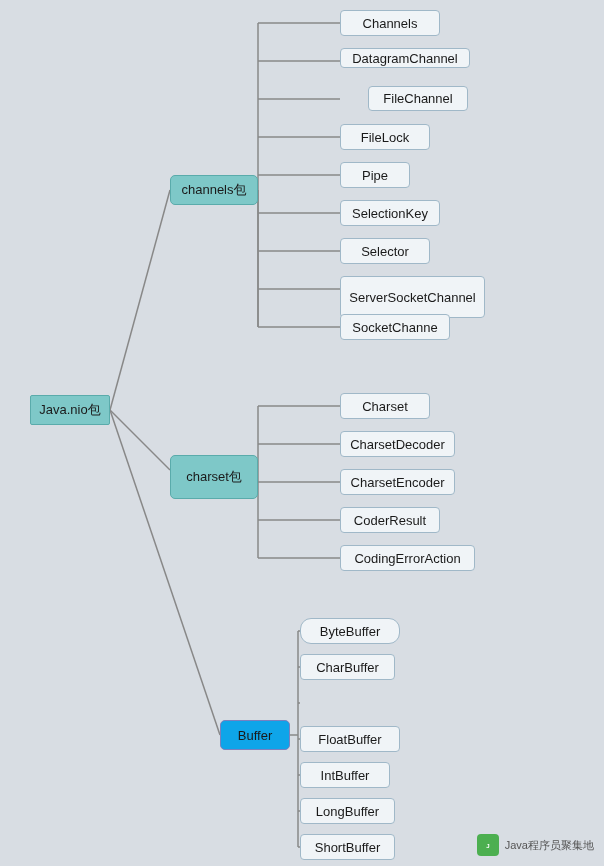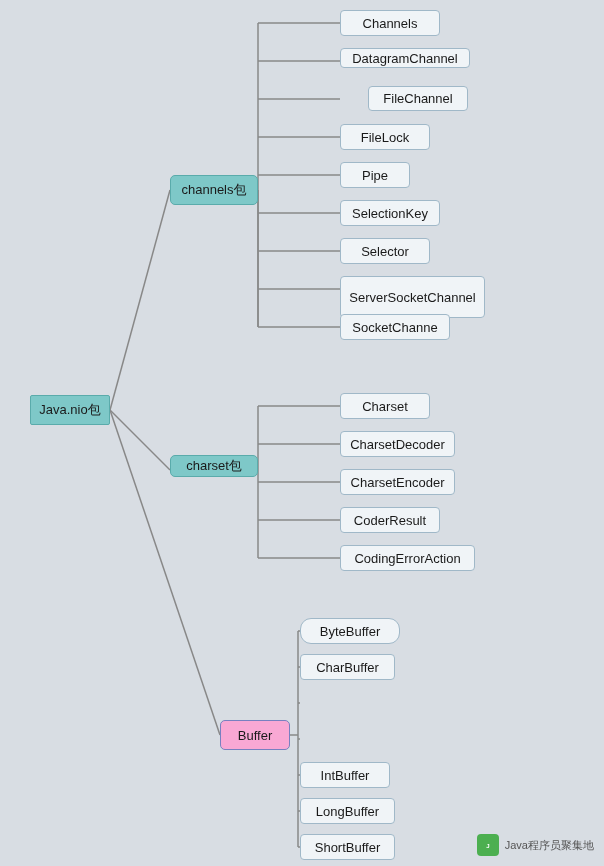--- a/index.html
+++ b/index.html
@@ -48,21 +48,21 @@
 
     .node-leaf {
       background: #f0f4f7;
       border: 1.5px solid #a0b8c8;
       color: #1a1a1a;
       padding: 0 10px;
       border-radius: 4px;
     }
 
     .node-buffer {
-      background: #f9a8d4;
+      background: #0ea5e9;
       border: 1.5px solid #7880c0;
       color: #1a1a1a;
       padding: 5px 10px;
       border-radius: 5px;
     }
 
     svg.lines {
       position: absolute;
       top: 0;
       left: 0;
@@ -157,32 +157,33 @@
   <div class="node node-leaf" style="left:340px; top:10px;  width:100px; height:26px;">Channels</div>
   <div class="node node-leaf" style="left:340px; top:48px;  width:130px; height:20px;">DatagramChannel</div>
   <div class="node node-leaf" style="left:340px; top:86px;  width:100px; height:25px;margin-left:28px;">FileChannel</div>
   <div class="node node-leaf" style="left:340px; top:124px; width:90px;  height:26px;">FileLock</div>
   <div class="node node-leaf" style="left:340px; top:162px; width:70px;  height:26px;">Pipe</div>
   <div class="node node-leaf" style="left:340px; top:200px; width:100px; height:26px;">SelectionKey</div>
   <div class="node node-leaf" style="left:340px; top:238px; width:90px;  height:26px;">Selector</div>
   <div class="node node-leaf" style="left:340px; top:276px; width:145px; height:42px;">ServerSocketChannel</div>
   <div class="node node-leaf" style="left:340px; top:314px; width:110px; height:26px;">SocketChanne</div>
 
-  <div class="node node-mid" style="left:170px; top:455px; width:88px; height:22px;">charset包</div>
+  <div class="node node-mid" style="left:170px; top:455px; width:88px; height:44px;">charset包</div>
 
   <div class="node node-leaf" style="left:340px; top:393px; width:90px;  height:26px;">Charset</div>
   <div class="node node-leaf" style="left:340px; top:431px; width:115px; height:26px;">CharsetDecoder</div>
   <div class="node node-leaf" style="left:340px; top:469px; width:115px; height:26px;">CharsetEncoder</div>
   <div class="node node-leaf" style="left:340px; top:507px; width:100px; height:26px;">CoderResult</div>
   <div class="node node-leaf" style="left:340px; top:545px; width:135px; height:26px;">CodingErrorAction</div>
 
   <div class="node node-buffer" style="left:220px; top:720px; width:70px; height:30px;">Buffer</div>
 
   <div class="node node-leaf" style="left:300px; top:618px; width:100px; height:26px;border-radius:11px;">ByteBuffer</div>
   <div class="node node-leaf" style="left:300px; top:654px; width:95px;  height:26px;">CharBuffer</div>
+  <div class="node node-leaf" style="left:300px; top:726px; width:100px; height:26px;">FloatBuffer</div>
   <div class="node node-leaf" style="left:300px; top:762px; width:90px;  height:26px;">IntBuffer</div>
   <div class="node node-leaf" style="left:300px; top:798px; width:95px;  height:26px;">LongBuffer</div>
   <div class="node node-leaf" style="left:300px; top:834px; width:95px;  height:26px;">ShortBuffer</div>
 
   <div class="watermark">
     <div class="watermark-icon">
       <svg width="16" height="16" viewBox="0 0 16 16">
         <circle cx="8" cy="8" r="7" fill="#4CAF50"></circle>
         <text x="8" y="11" text-anchor="middle" fill="white" font-size="6" font-weight="bold">J</text>
       </svg>

